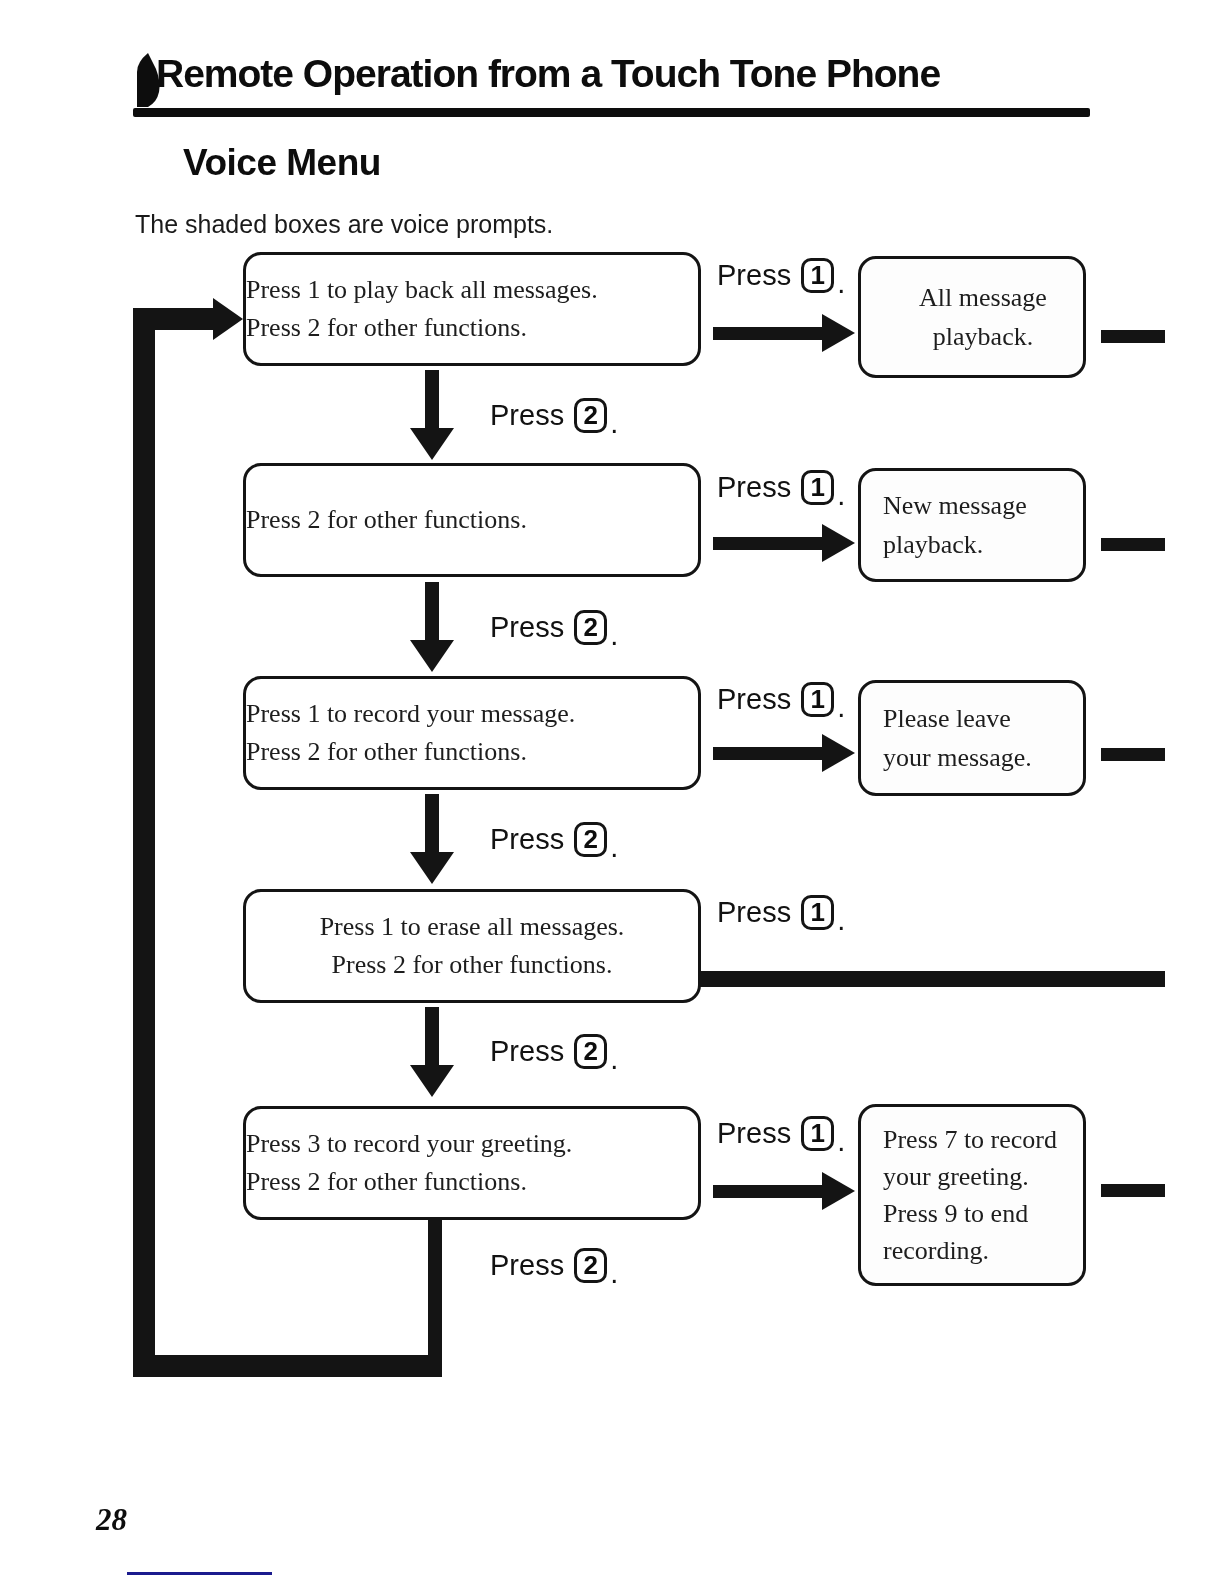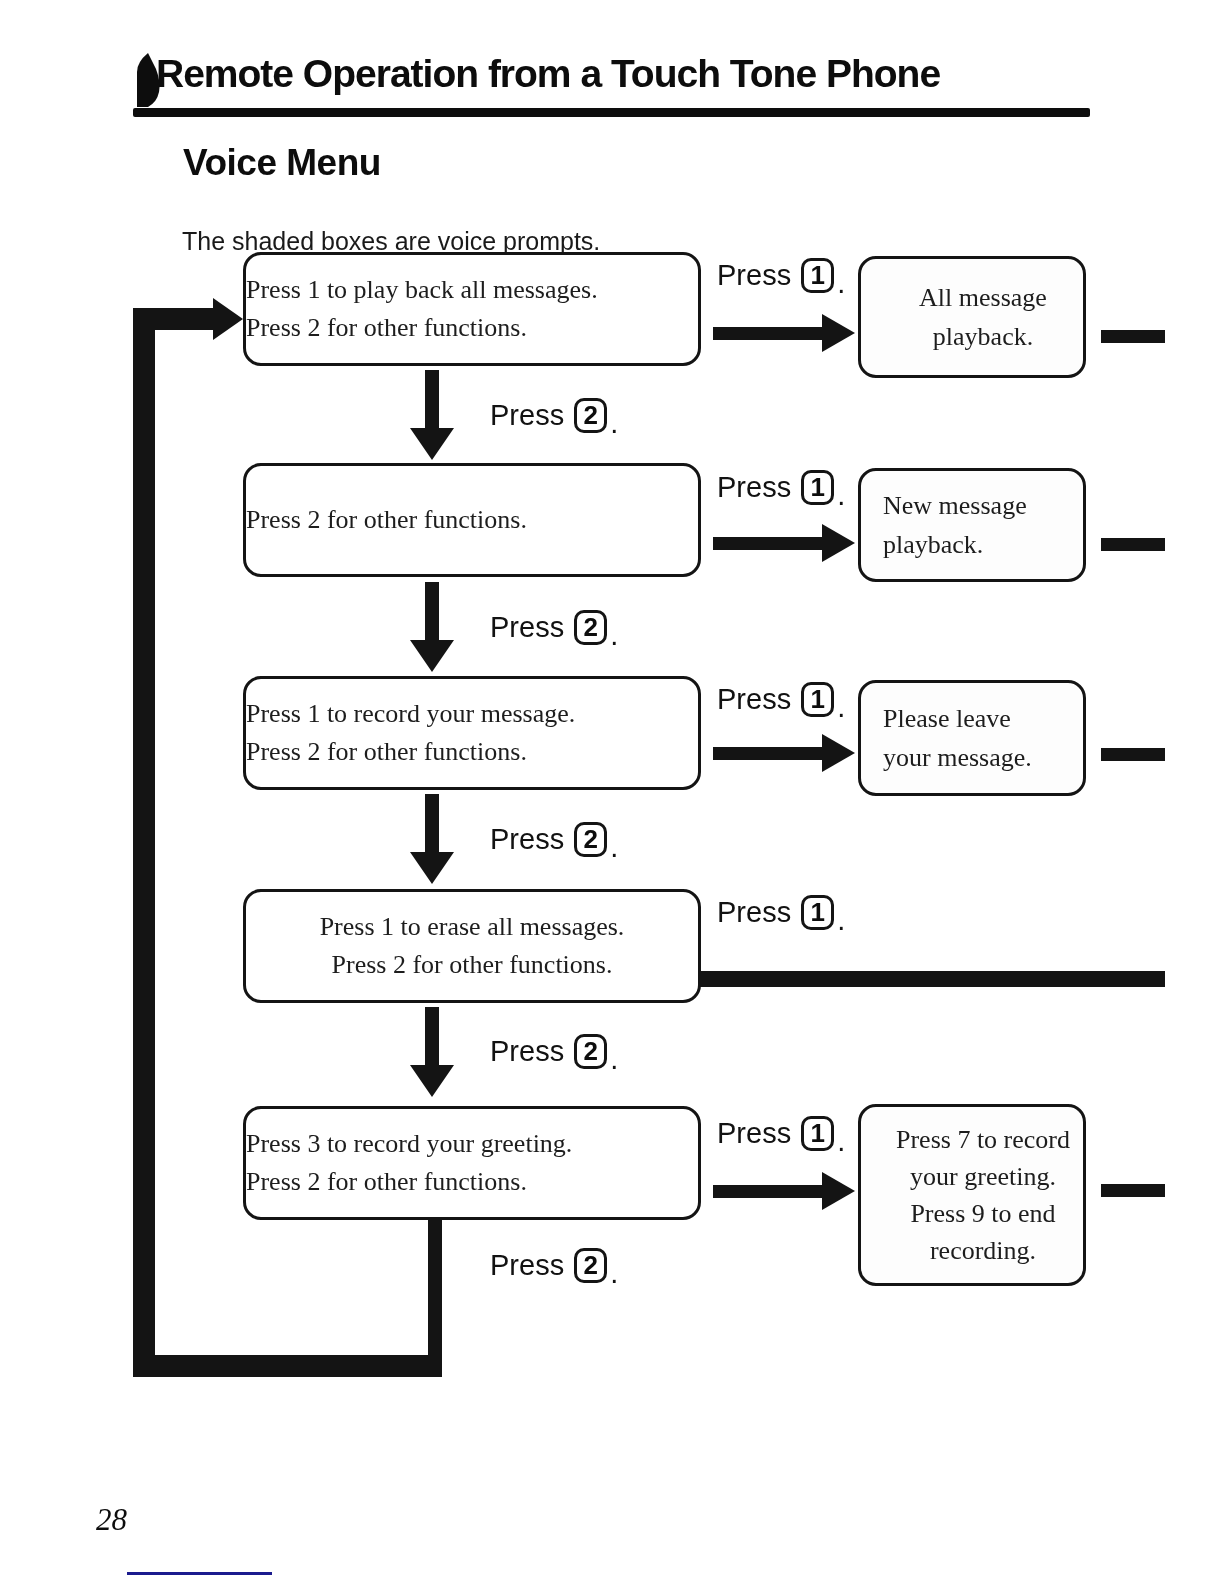--- a/index.html
+++ b/index.html
@@ -80,37 +80,37 @@
   .loop-seg{background:#141414;}
   .loop-head{
     width:0;height:0;
     border-top:21px solid transparent;border-bottom:21px solid transparent;
     border-left:30px solid #141414;
   }
 
   
   .page-number{
     font-family:"Liberation Serif", serif;
-    font-weight:400;font-style:italic;font-size:31px;color:#0d0d0d;
+    font-weight:700;font-style:italic;font-size:31px;color:#0d0d0d;
   }
   .footer-rule{height:3px;}
 </style>
 </head>
 <body>
 
 <div id="page">
 
   <svg class="abs" style="left:130px;top:52px;" width="34" height="56" viewBox="0 0 34 56">
     <path d="M7,55 L7,20 Q7,10 18,1 L26,17 Q31,30 29,40 Q27,50 18,55 Z" fill="#0d0d0d"></path>
   </svg>
   <div class="abs title" style="left:156px;top:52px;">Remote Operation from a Touch Tone Phone</div>
   <div class="abs title-rule" style="left:133px;top:108px;width:957px;height:9px;"></div>
 
   <div class="abs section-title" style="left:135px;top:142px;">Voice Menu</div>
-  <div class="abs intro" style="left:135px;top:227px;margin-left:47px;">The shaded boxes are voice prompts.</div>
+  <div class="abs intro" style="left:135px;top:210px;">The shaded boxes are voice prompts.</div>
 
   <div class="abs loop-seg" style="left:133px;top:308px;width:22px;height:1069px;"></div>
   <div class="abs loop-seg" style="left:133px;top:1355px;width:309px;height:22px;"></div>
   <div class="abs loop-seg" style="left:133px;top:308px;width:82px;height:22px;"></div>
   <div class="abs loop-head" style="left:213px;top:298px;"></div>
 
   <div class="abs menu-box" style="top:252px;">
     <span>Press 1 to play back all messages.</span>
     <span>Press 2 for other functions.</span>
   </div>
@@ -223,21 +223,21 @@
   </div>
   <div class="abs press-label" style="left:717px;top:1116px;">
     <span>Press</span>
     <span class="key">1</span>
     <span class="period">.</span>
   </div>
   <div class="abs right-arrow" style="left:713px;top:1172px;">
     <div class="shaft"></div>
       <div class="head"></div>
   </div>
-  <div class="abs result-box" style="top:1104px;height:182px;gap:7px;align-items:center;">
+  <div class="abs result-box" style="top:1104px;height:182px;gap:7px;">
     <span>Press 7 to record</span>
     <span>your greeting.</span>
     <span>Press 9 to end</span>
     <span>recording.</span>
   </div>
   <div class="abs dash" style="top:1184px;"></div>
 
   <div class="abs bar" style="left:428px;top:1220px;width:14px;height:150px;"></div>
   <div class="abs press-label" style="left:490px;top:1248px;">
     <span>Press</span>

